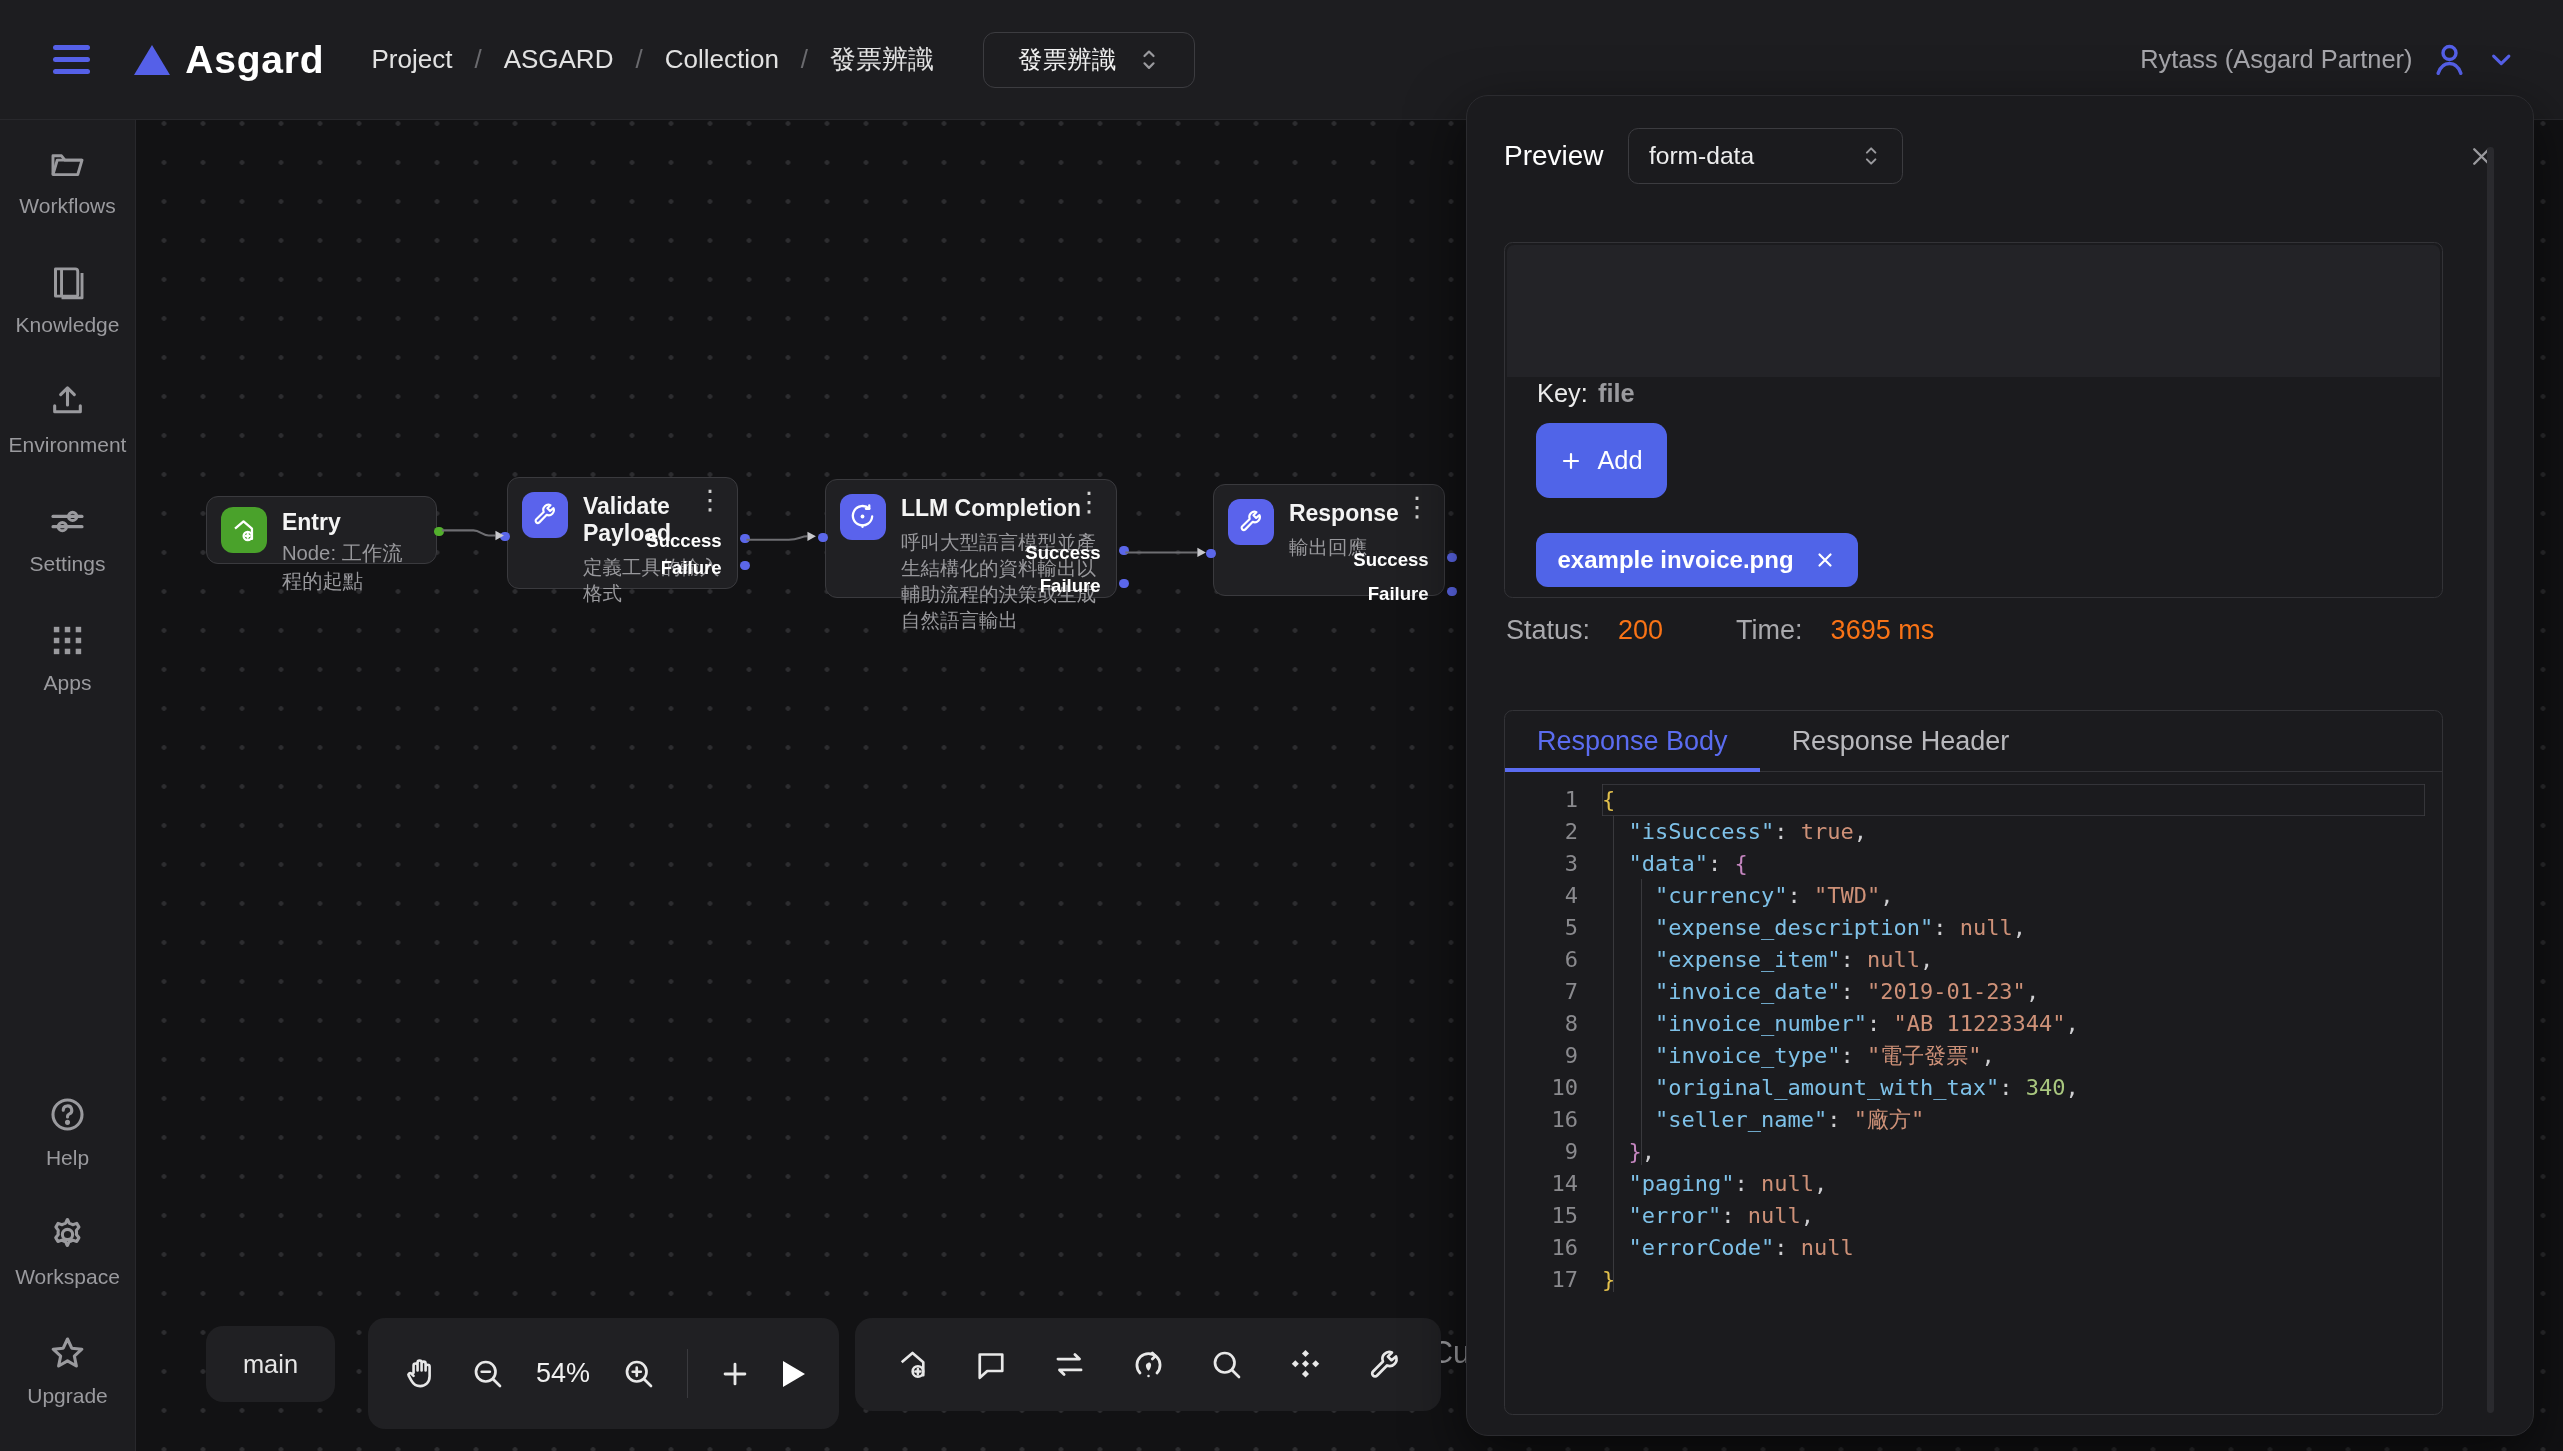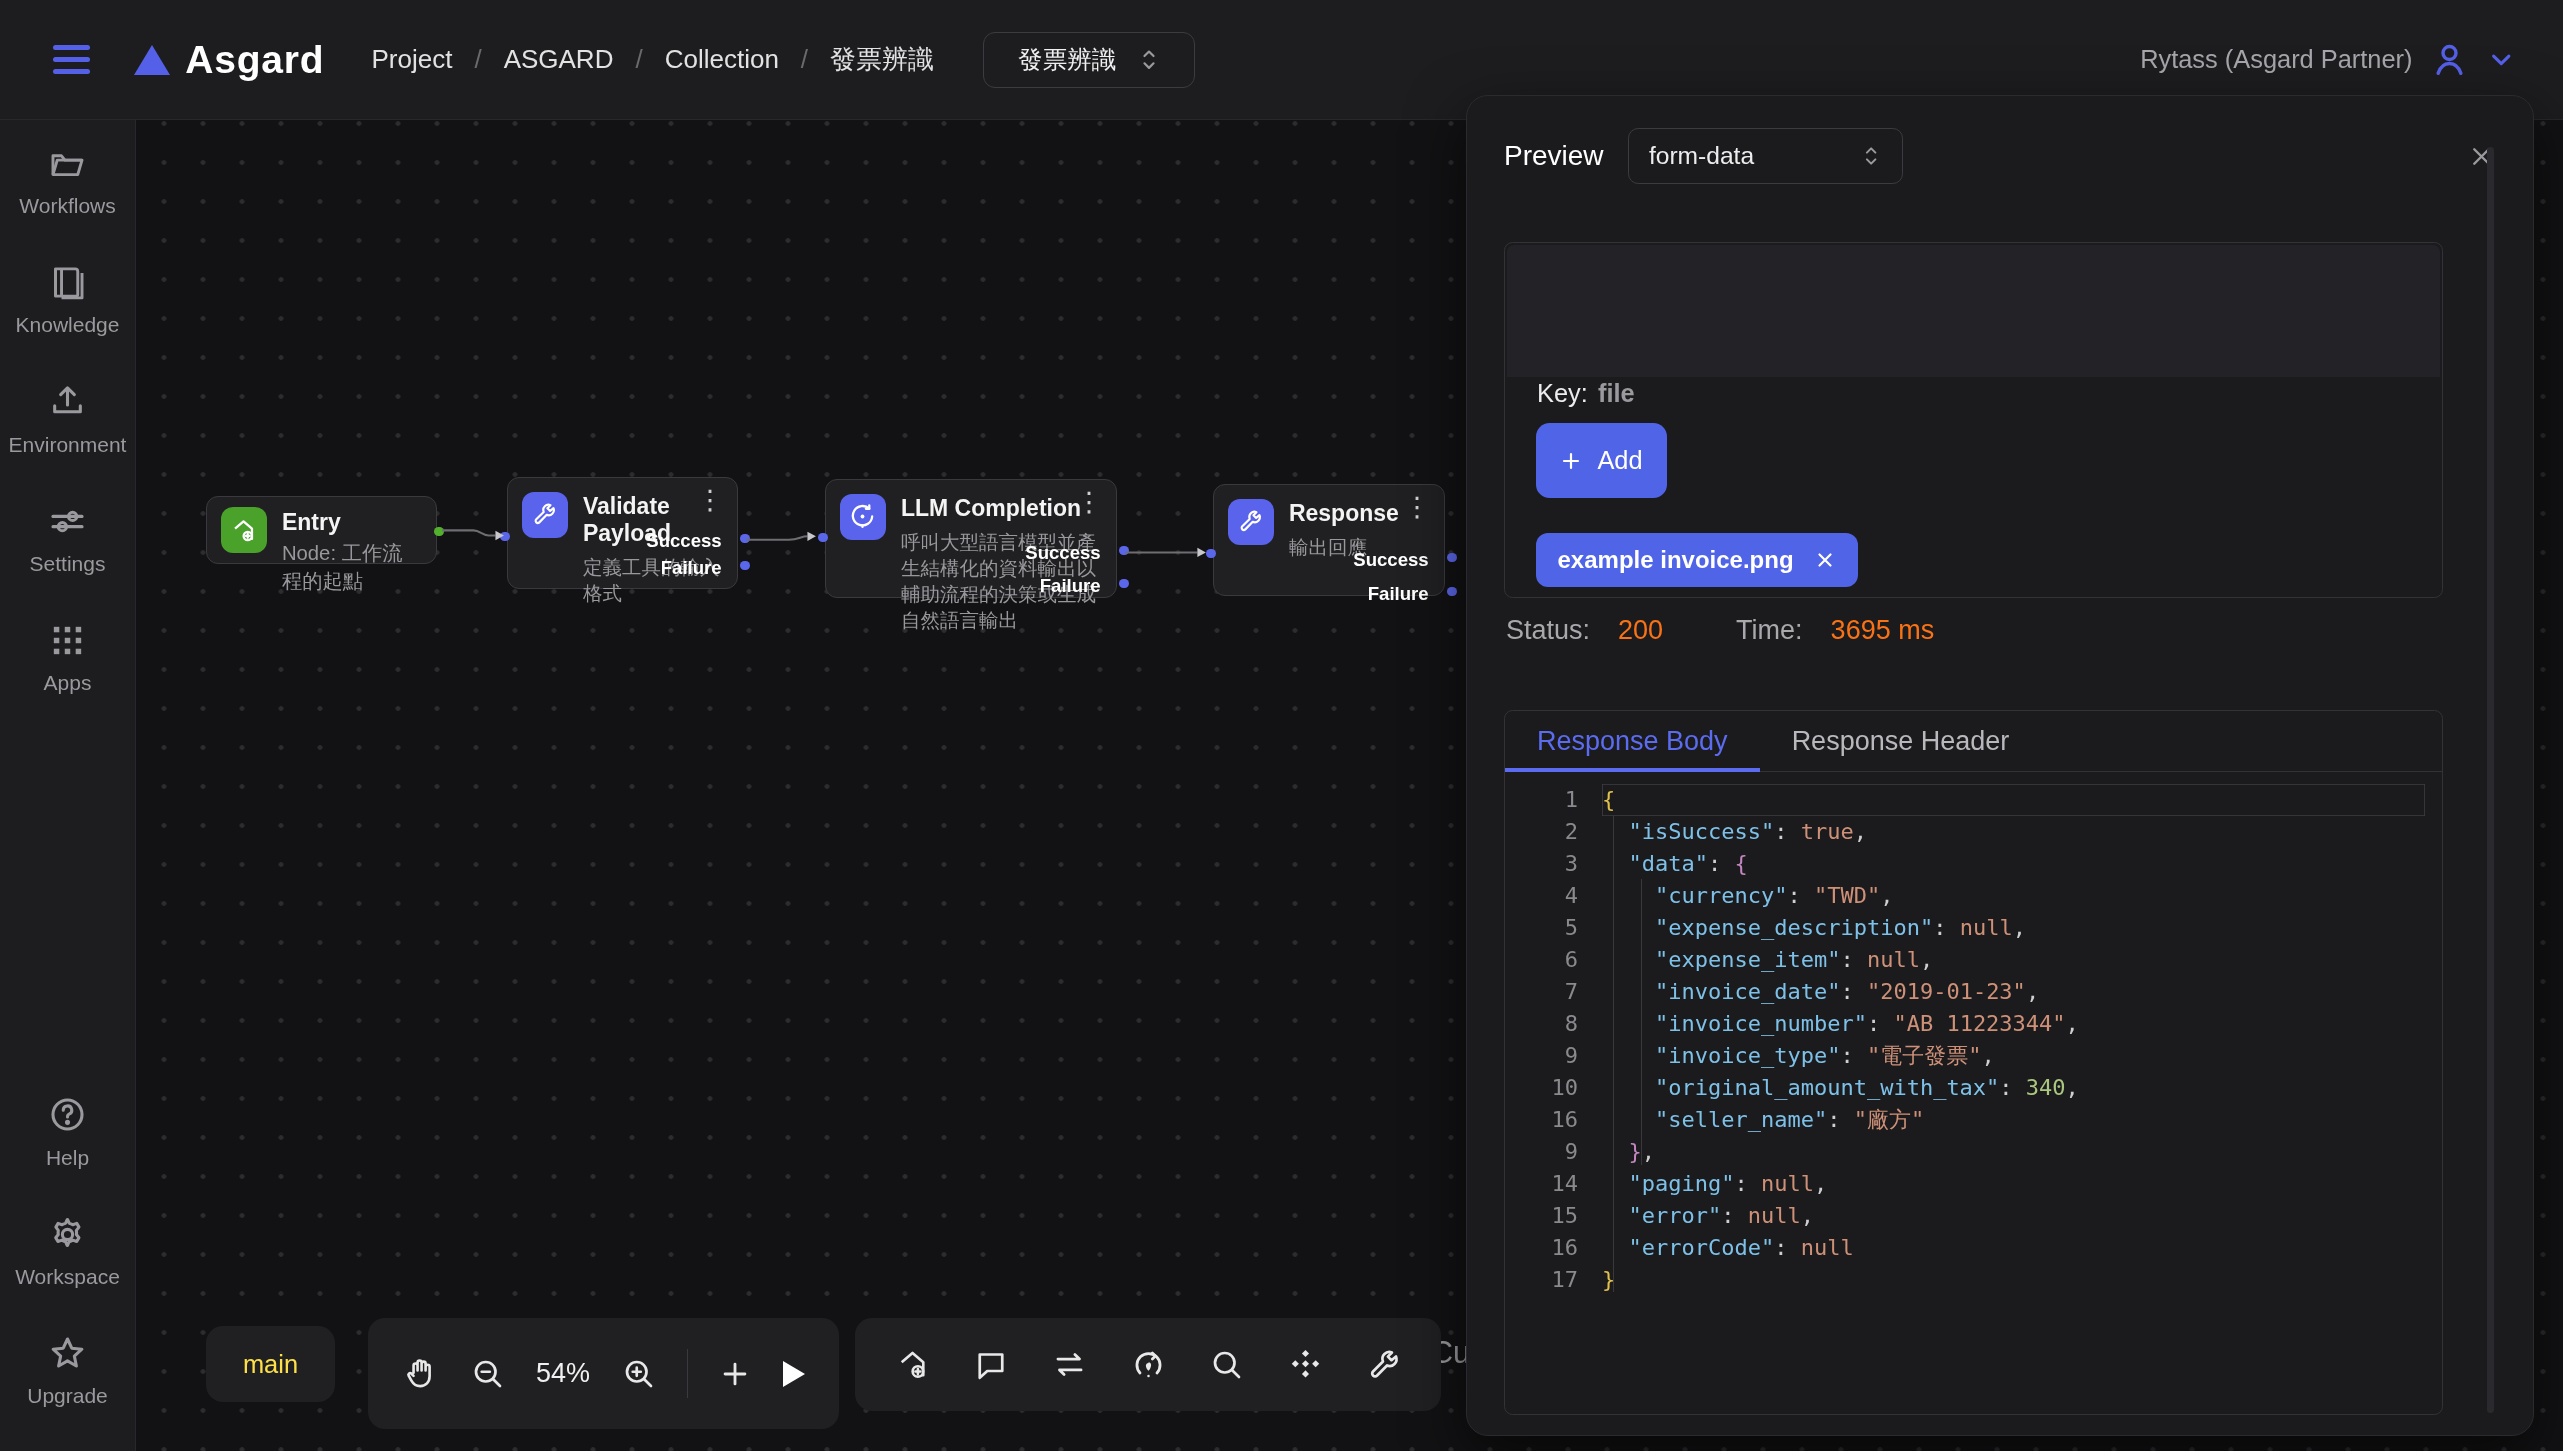--- a/index.html
+++ b/index.html
@@ -48,21 +48,21 @@
   .pdot{position:absolute;width:9.3px;height:9.3px;border-radius:50%;background:#5b67ea;}
   .port .pdot{right:-28px;top:4.2px;}
   .in-dot{position:absolute;left:-7.6px;width:9.3px;height:9.3px;border-radius:50%;background:#5b67ea;z-index:7;}
   .out-dot{position:absolute;right:-7.6px;width:9.3px;height:9.3px;border-radius:50%;background:#53b02d;z-index:7;}
 
   .clipped-label{position:absolute;left:1295px;top:1243px;font-size:30.5px;color:#9a9a9e;z-index:4;}
 
   
   .tool{position:absolute;background:#202023;border-radius:17px;display:flex;align-items:center;z-index:8;}
   .tool-main{left:70px;top:1234px;width:129px;height:76px;justify-content:center;cursor:pointer;}
-  .tool-main .lbl{color:#fde047;font-size:25.4px;}
+  .tool-main .lbl{color:#e5e5e5;font-size:25.4px;}
   .tool-zoom{left:232px;top:1226px;height:111px;padding:0 34px;gap:30.5px;}
   .tool-actions{left:719px;top:1226px;height:93px;padding:0 39px;gap:42px;}
   .tbtn{display:flex;align-items:center;justify-content:center;cursor:pointer;color:#e8e8e8;}
   .zoom-pct{font-size:27px;color:#f0f0f0;}
   .vdiv{width:0.8px;height:49px;background:#3a3a3e;}
   .play-tri{width:0;height:0;border-top:13.6px solid transparent;border-bottom:13.6px solid transparent;border-left:22px solid #ffffff;}
 
   
   .panel{position:absolute;left:1466px;top:95px;width:1068px;height:1341px;background:#1b1b1e;
     border:0.8px solid #2b2b2f;border-radius:22px;box-shadow:0 20.3px 59px rgba(0,0,0,.6);z-index:30;}

